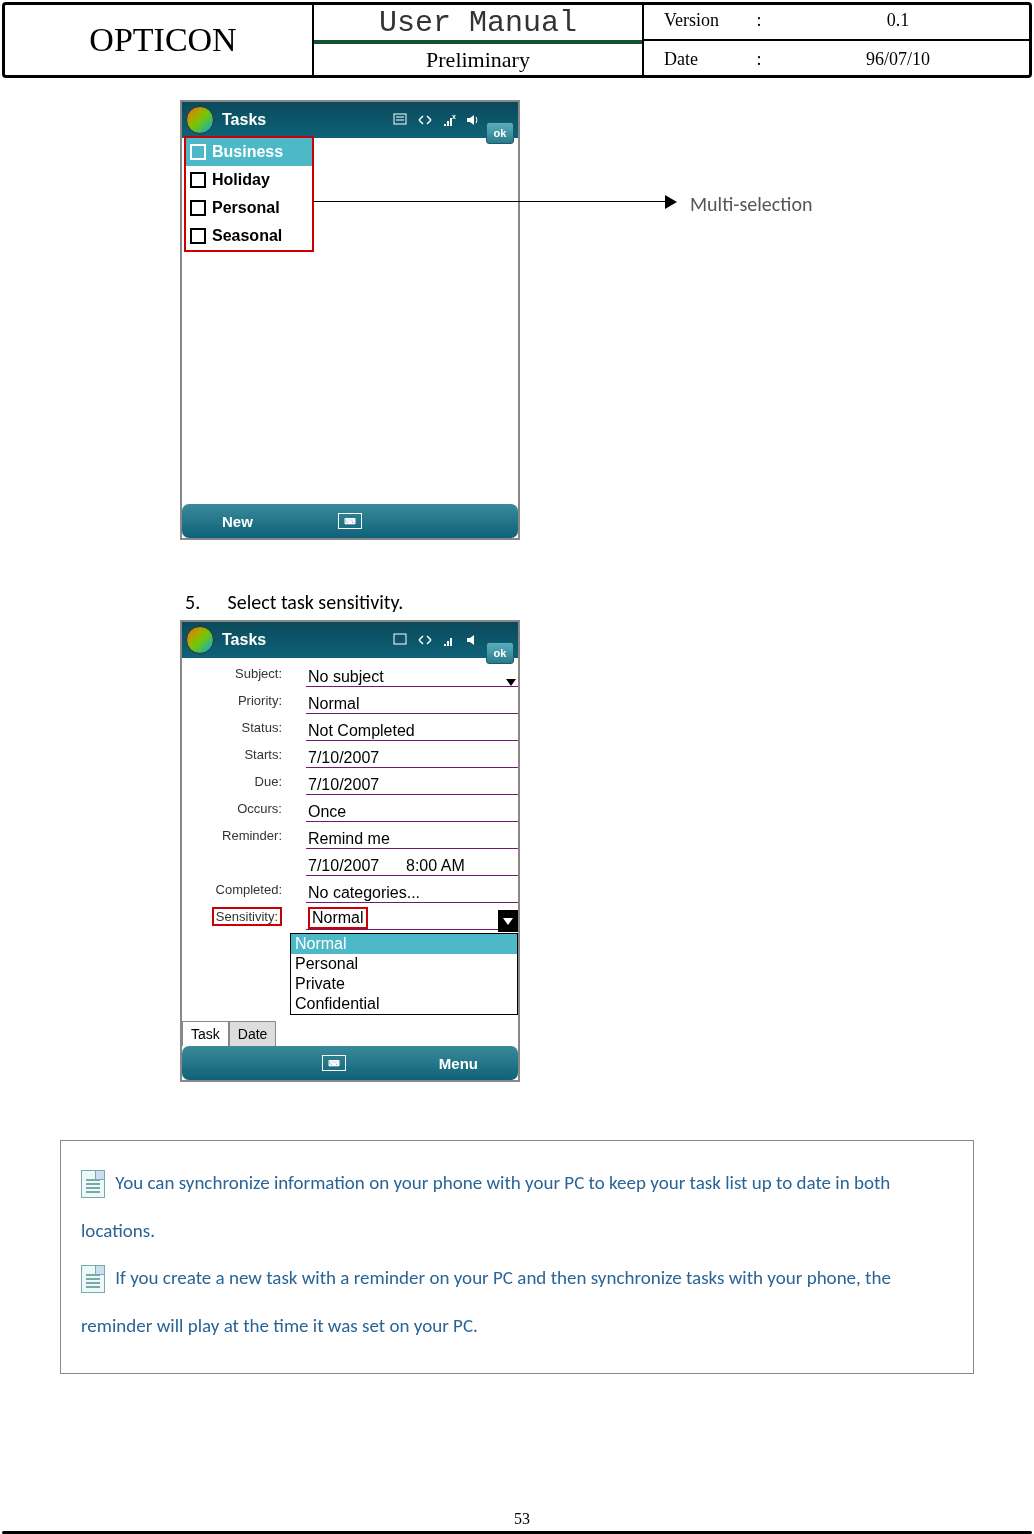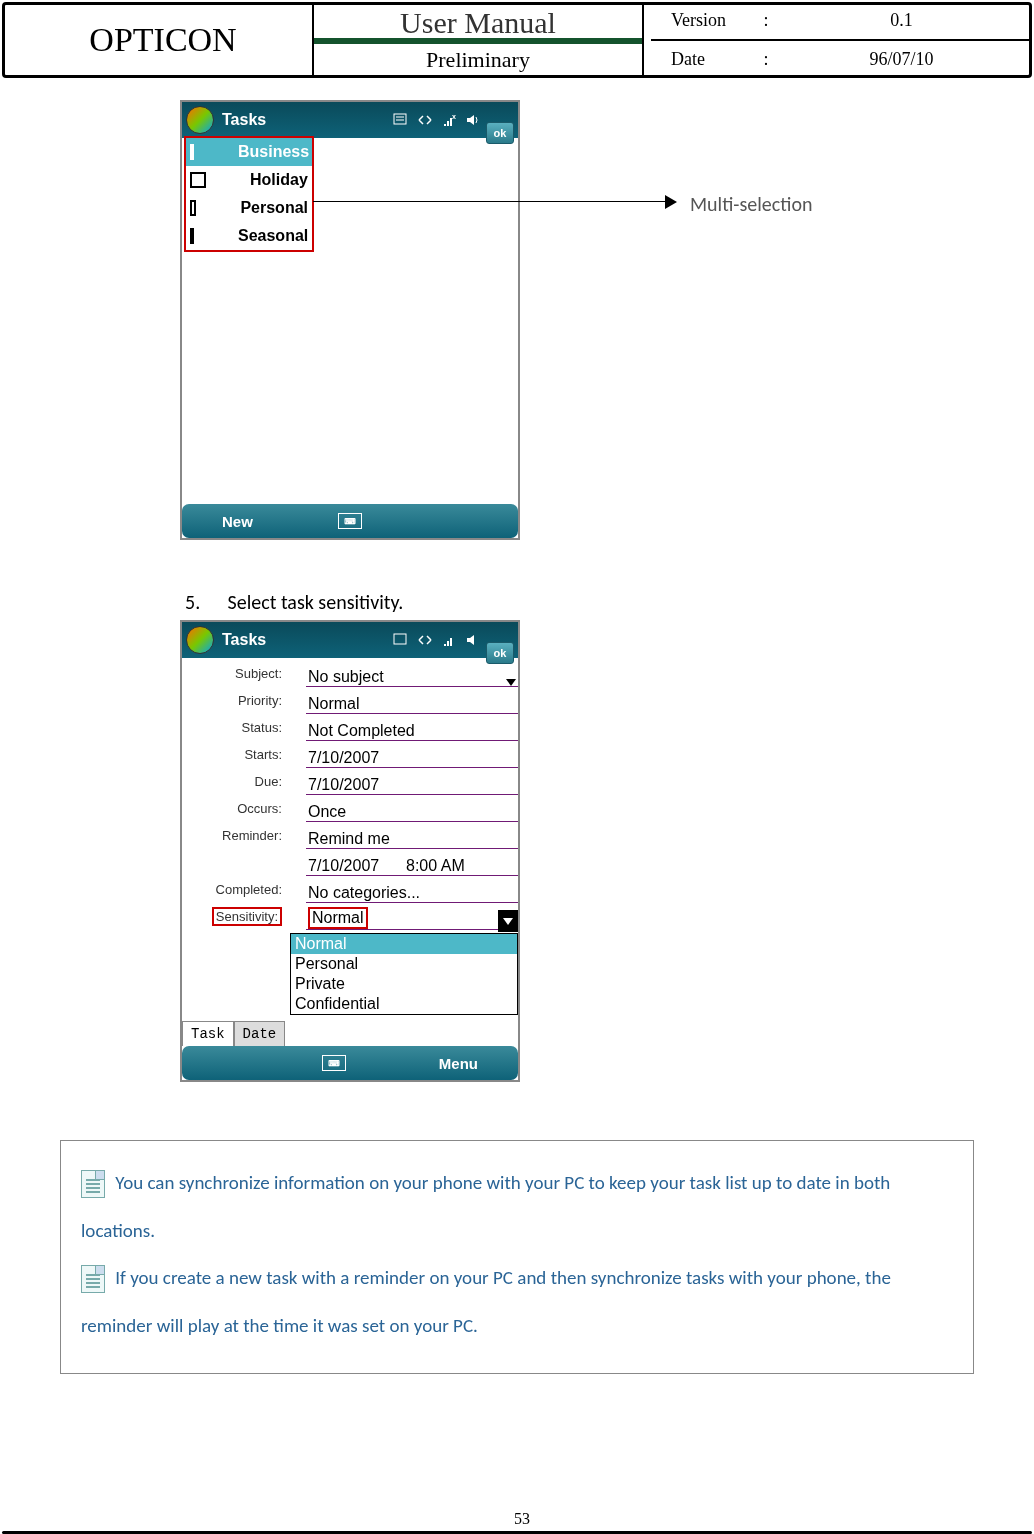--- a/index.html
+++ b/index.html
@@ -3,42 +3,42 @@
   <meta charset="utf-8">
   <style>
     * { box-sizing: border-box; margin: 0; padding: 0; }
     body { width: 1034px; height: 1534px; font-family: Arial, sans-serif; background: #fff; position: relative; }
     
     .page-border { position: absolute; top: 2px; left: 2px; right: 2px; height: 76px; border: 3px solid #000; border-radius: 4px; }
     
     .header { display: flex; align-items: stretch; height: 76px; position: absolute; top: 2px; left: 2px; right: 2px; }
     .header-brand { flex: 0 0 300px; display: flex; align-items: center; justify-content: center; font-size: 34px; font-family: Georgia, serif; border-right: 2px solid #000; margin-left: 12px; }
     .header-center { flex: 0 0 330px; display: flex; flex-direction: column; border-right: 2px solid #000; }
-    .header-title { font-size: 30px; color: #333; text-align: center; font-family: Liberation Serif, serif; border-bottom: 6px solid #14532d; height: 42px; line-height: 42px; }
+    .header-title { font-size: 30px; color: #333; text-align: center; font-family: Liberation Mono, monospace; border-bottom: 4px solid #14532d; height: 42px; line-height: 42px; }
     .header-sub { font-size: 22px; text-align: center; font-family: Georgia, serif; flex: 1; line-height: 32px; }
-    .header-meta { flex: 1; display: flex; flex-direction: column; font-family: Georgia, serif; font-size: 18px; padding-left: 7px; }
+    .header-meta { flex: 1; display: flex; flex-direction: column; font-family: Georgia, serif; font-size: 18px; }
     .meta-row { display: flex; flex: 1; align-items: center; padding: 0 10px; }
     .meta-row:first-child { border-bottom: 2px solid #000; }
     .meta-label { flex: 0 0 90px; padding-left: 10px; }
     .meta-colon { flex: 0 0 30px; text-align: center; }
     .meta-val { flex: 1; text-align: center; }
     
     .content { position: absolute; top: 100px; left: 0; right: 0; bottom: 30px; }
     
     .shot1 { position: absolute; top: 0; left: 180px; width: 340px; height: 440px; border: 2px solid #888; background: #fff; overflow: hidden; }
     
     .wm-titlebar { height: 36px; background: linear-gradient(to bottom, #0a4a5a, #0e6278); display: flex; align-items: center; padding: 0 4px; }
     .wm-start { width: 28px; height: 28px; background: linear-gradient(135deg, #ff6b00 0%, #78c800 50%, #00a4ef 100%); border-radius: 50%; border: 1px solid #333; }
     .wm-title { color: #fff; font-weight: bold; font-size: 16px; padding-left: 8px; flex: 1; font-family: Tahoma, sans-serif; }
     .wm-icons { display: flex; gap: 2px; align-items: center; }
     .wm-icon { width: 22px; height: 22px; display: flex; align-items: center; justify-content: center; color: #fff; font-size: 12px; font-weight: bold; }
     .wm-ok { width: 28px; height: 22px; background: linear-gradient(to bottom, #5ab0c0, #2a7a8a); border: 1px solid #1a5a6a; border-radius: 3px; color: #fff; font-size: 11px; font-weight: bold; display: flex; align-items: center; justify-content: center; margin-top: 26px; }
     
     .multi-box { position: absolute; top: 34px; left: 2px; width: 130px; border: 2px solid #cc0000; background: #fff; }
-    .cat-item { display: flex; align-items: center; height: 28px; padding: 0 4px; font-family: Tahoma, sans-serif; font-size: 16px; font-weight: bold; gap: 38px; }
+    .cat-item { display: flex; align-items: center; height: 28px; padding: 0 4px; font-family: Tahoma, sans-serif; font-size: 16px; font-weight: bold; }
     .cat-item.sel { background: #4db8c8; color: #fff; }
     .cat-check { width: 16px; height: 16px; border: 2px solid #000; margin-right: 6px; }
     
     .wm-bottombar { position: absolute; bottom: 0; left: 0; right: 0; height: 34px; background: linear-gradient(to bottom, #3a8a9a, #0e6278); display: flex; align-items: center; justify-content: center; color: #fff; font-size: 15px; font-weight: bold; font-family: Tahoma, sans-serif; border-radius: 7px; }
     .wm-bottom-left { position: absolute; left: 40px; }
     .wm-bottom-right { position: absolute; right: 40px; }
     .wm-kb { width: 24px; height: 16px; border: 1px solid #fff; display: flex; align-items: center; justify-content: center; font-size: 8px; color: #fff; }
     
     .arrow-line { position: absolute; top: 101px; left: 313px; width: 358px; height: 1px; background: #000; }
     .arrow-head { position: absolute; top: 95px; left: 665px; width: 0; height: 0; border-left: 12px solid #000; border-top: 7px solid transparent; border-bottom: 7px solid transparent; }
@@ -57,21 +57,21 @@
     
     .sens-label-hl { border: 2px solid #cc0000; padding: 0 2px; }
     .sens-val-hl { border: 2px solid #cc0000; padding: 0 2px; }
     
     .sens-dropdown { position: absolute; top: 311px; left: 108px; width: 228px; border: 1px solid #000; background: #fff; font-family: Tahoma, sans-serif; font-size: 16px; }
     .sens-opt { padding: 1px 4px; }
     .sens-opt.sel { background: #4db8c8; color: #fff; }
     .sens-dd-arrow { position: absolute; right: -1px; top: -24px; width: 20px; height: 22px; background: #000; display: flex; align-items: center; justify-content: center; }
     .sens-dd-arrow::after { content: ''; width: 0; height: 0; border-left: 5px solid transparent; border-right: 5px solid transparent; border-top: 7px solid #fff; }
     
-    .tabs { position: absolute; bottom: 34px; left: 0; display: flex; font-family: Liberation Mono, monospace; font-size: 14px; }
+    .tabs { position: absolute; bottom: 34px; left: 0; display: flex; font-family: Liberation Sans, sans-serif; font-size: 14px; }
     .tab { padding: 4px 8px; background: #ddd; border: 1px solid #888; border-bottom: none; }
     .tab.active { background: #fff; }
     
     .notes-box { position: absolute; top: 1040px; left: 60px; right: 60px; border: 1px solid #888; padding: 18px 20px 24px 20px; }
     .note-line { color: #2a6496; font-size: 19px; font-family: Calibri, sans-serif; line-height: 2.5; }
     .note-icon { display: inline-block; width: 24px; height: 28px; vertical-align: middle; margin-right: 6px; position: relative; border: 1px solid #7aa; background: #eef8f8; }
     .note-icon::before { content: ''; position: absolute; top: 0; right: 0; width: 8px; height: 8px; background: #cde; border-left: 1px solid #7aa; border-bottom: 1px solid #7aa; }
     .note-icon::after { content: ''; position: absolute; top: 8px; left: 4px; right: 4px; height: 2px; background: #7aa; box-shadow: 0 4px 0 #7aa, 0 8px 0 #7aa, 0 12px 0 #7aa; }
     
     .page-num { position: absolute; bottom: 6px; left: 10px; right: 0; text-align: center; font-family: 'Times New Roman', serif; font-size: 16px; }

